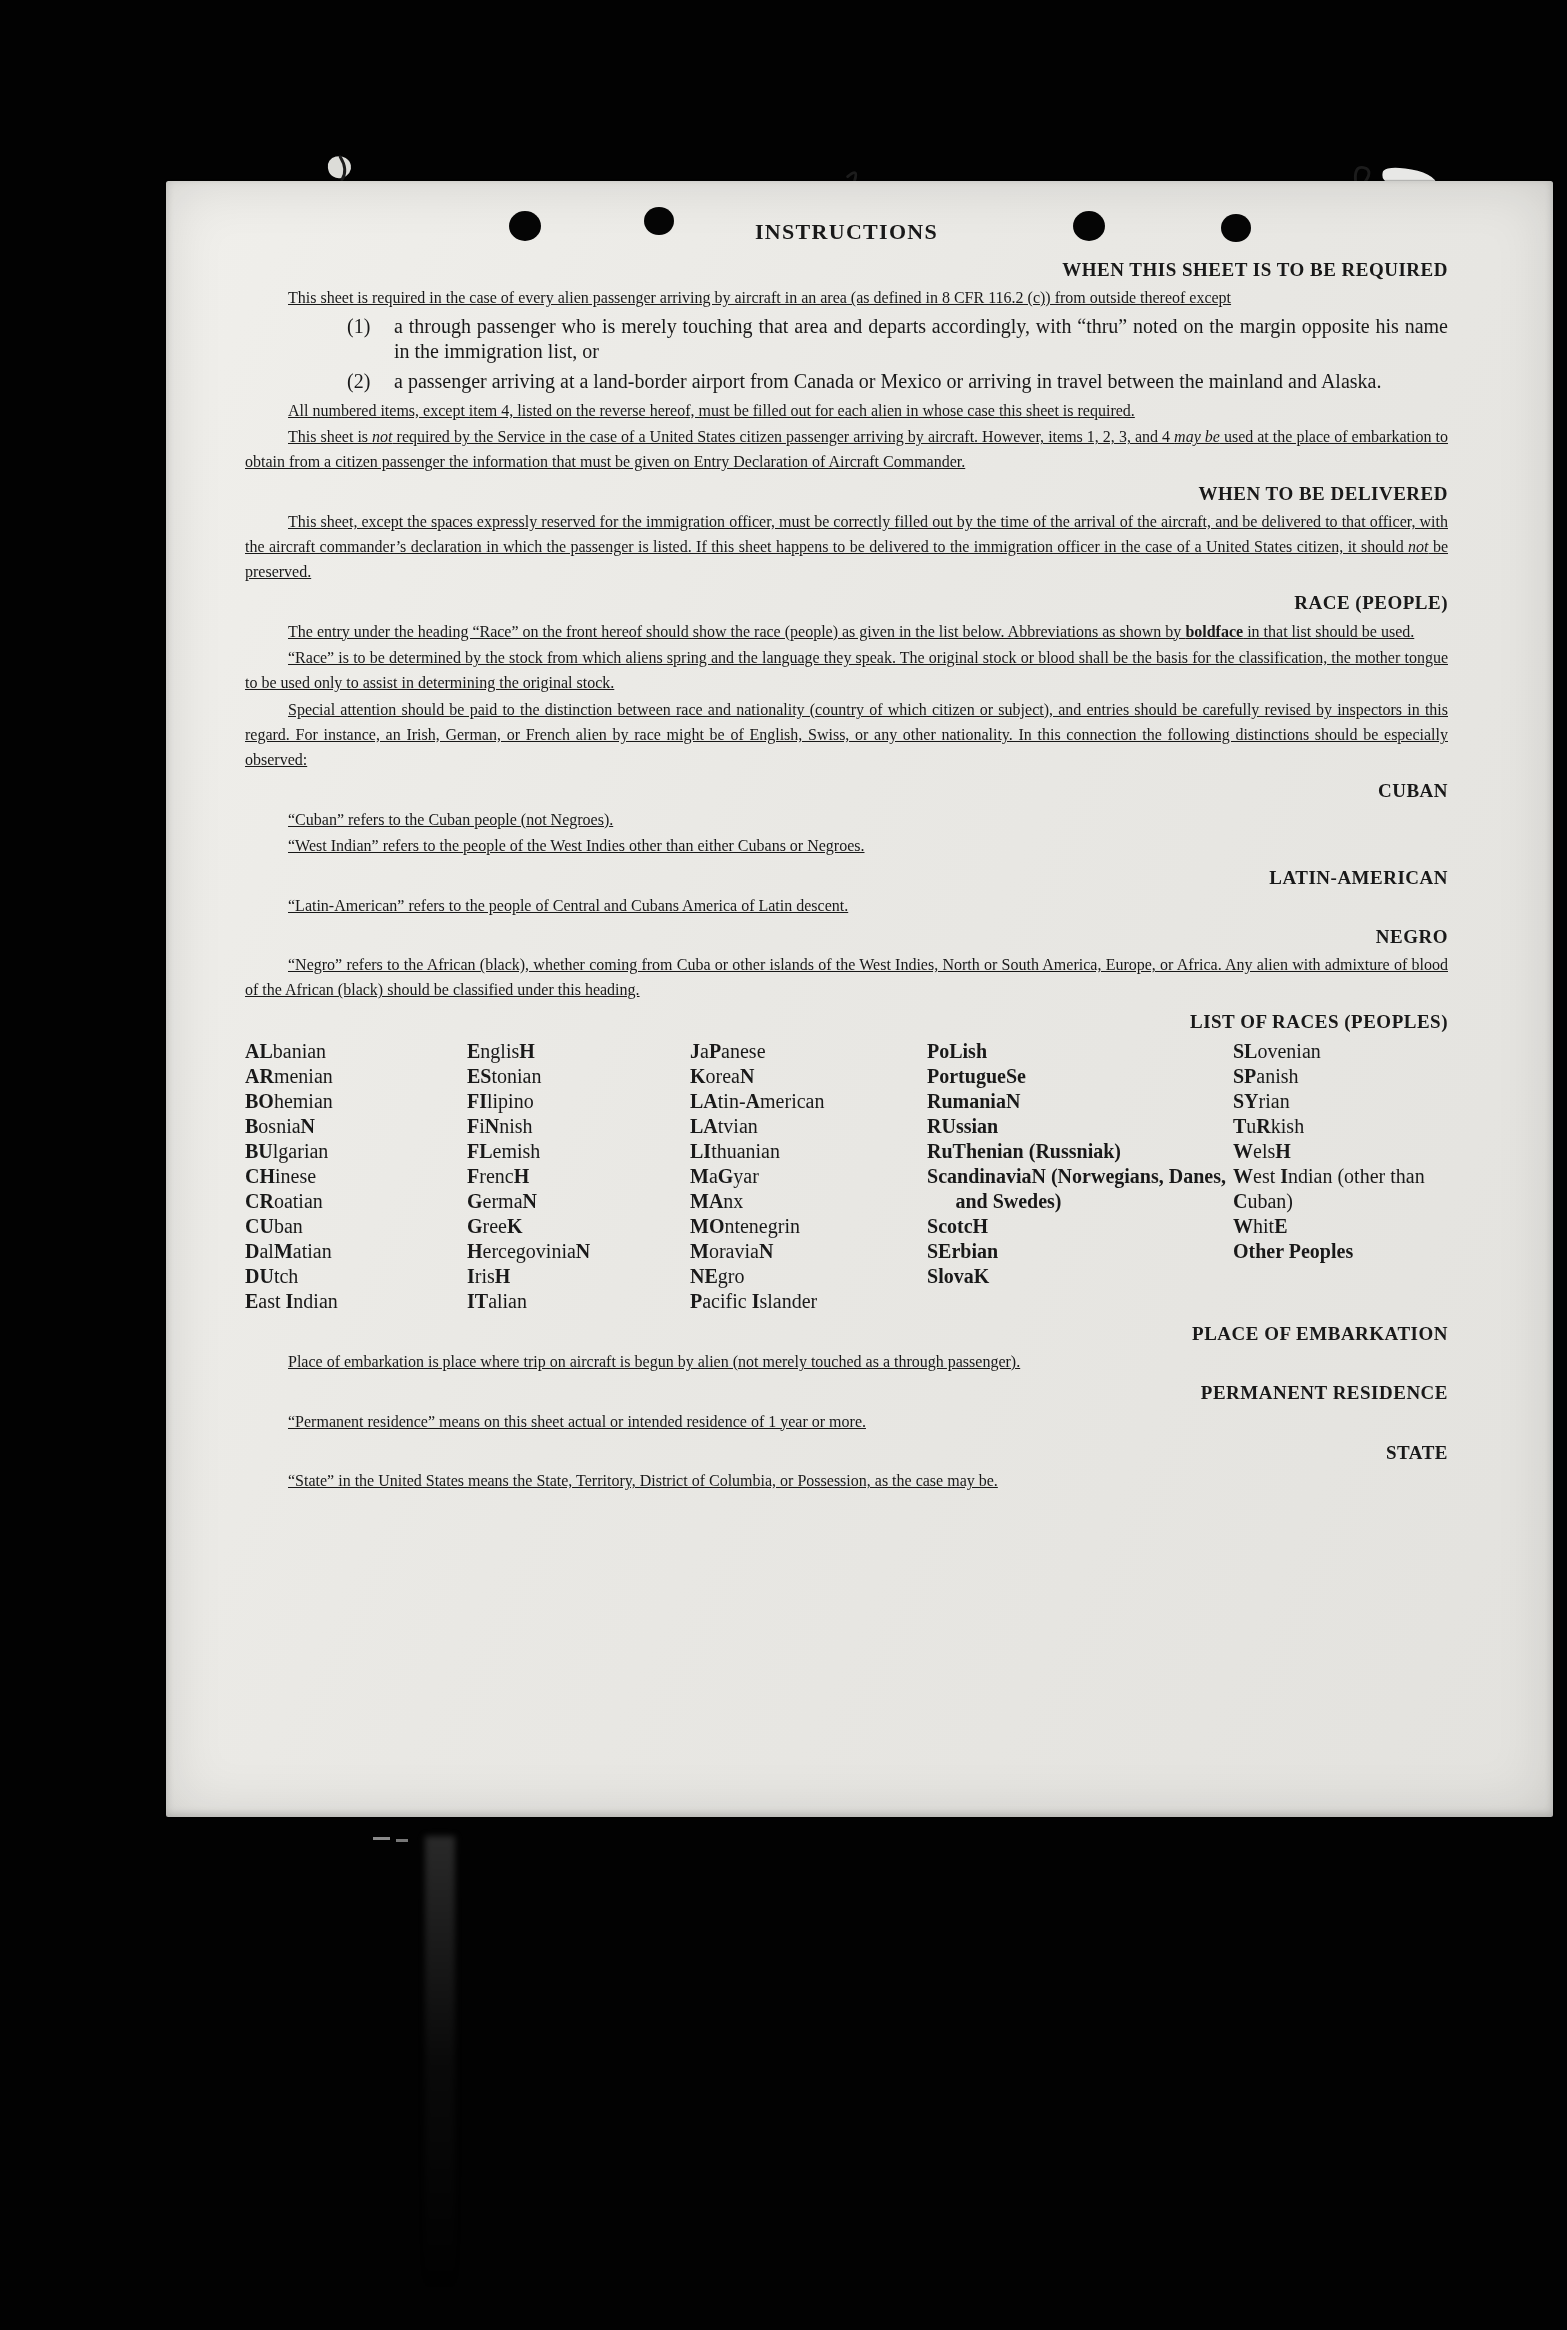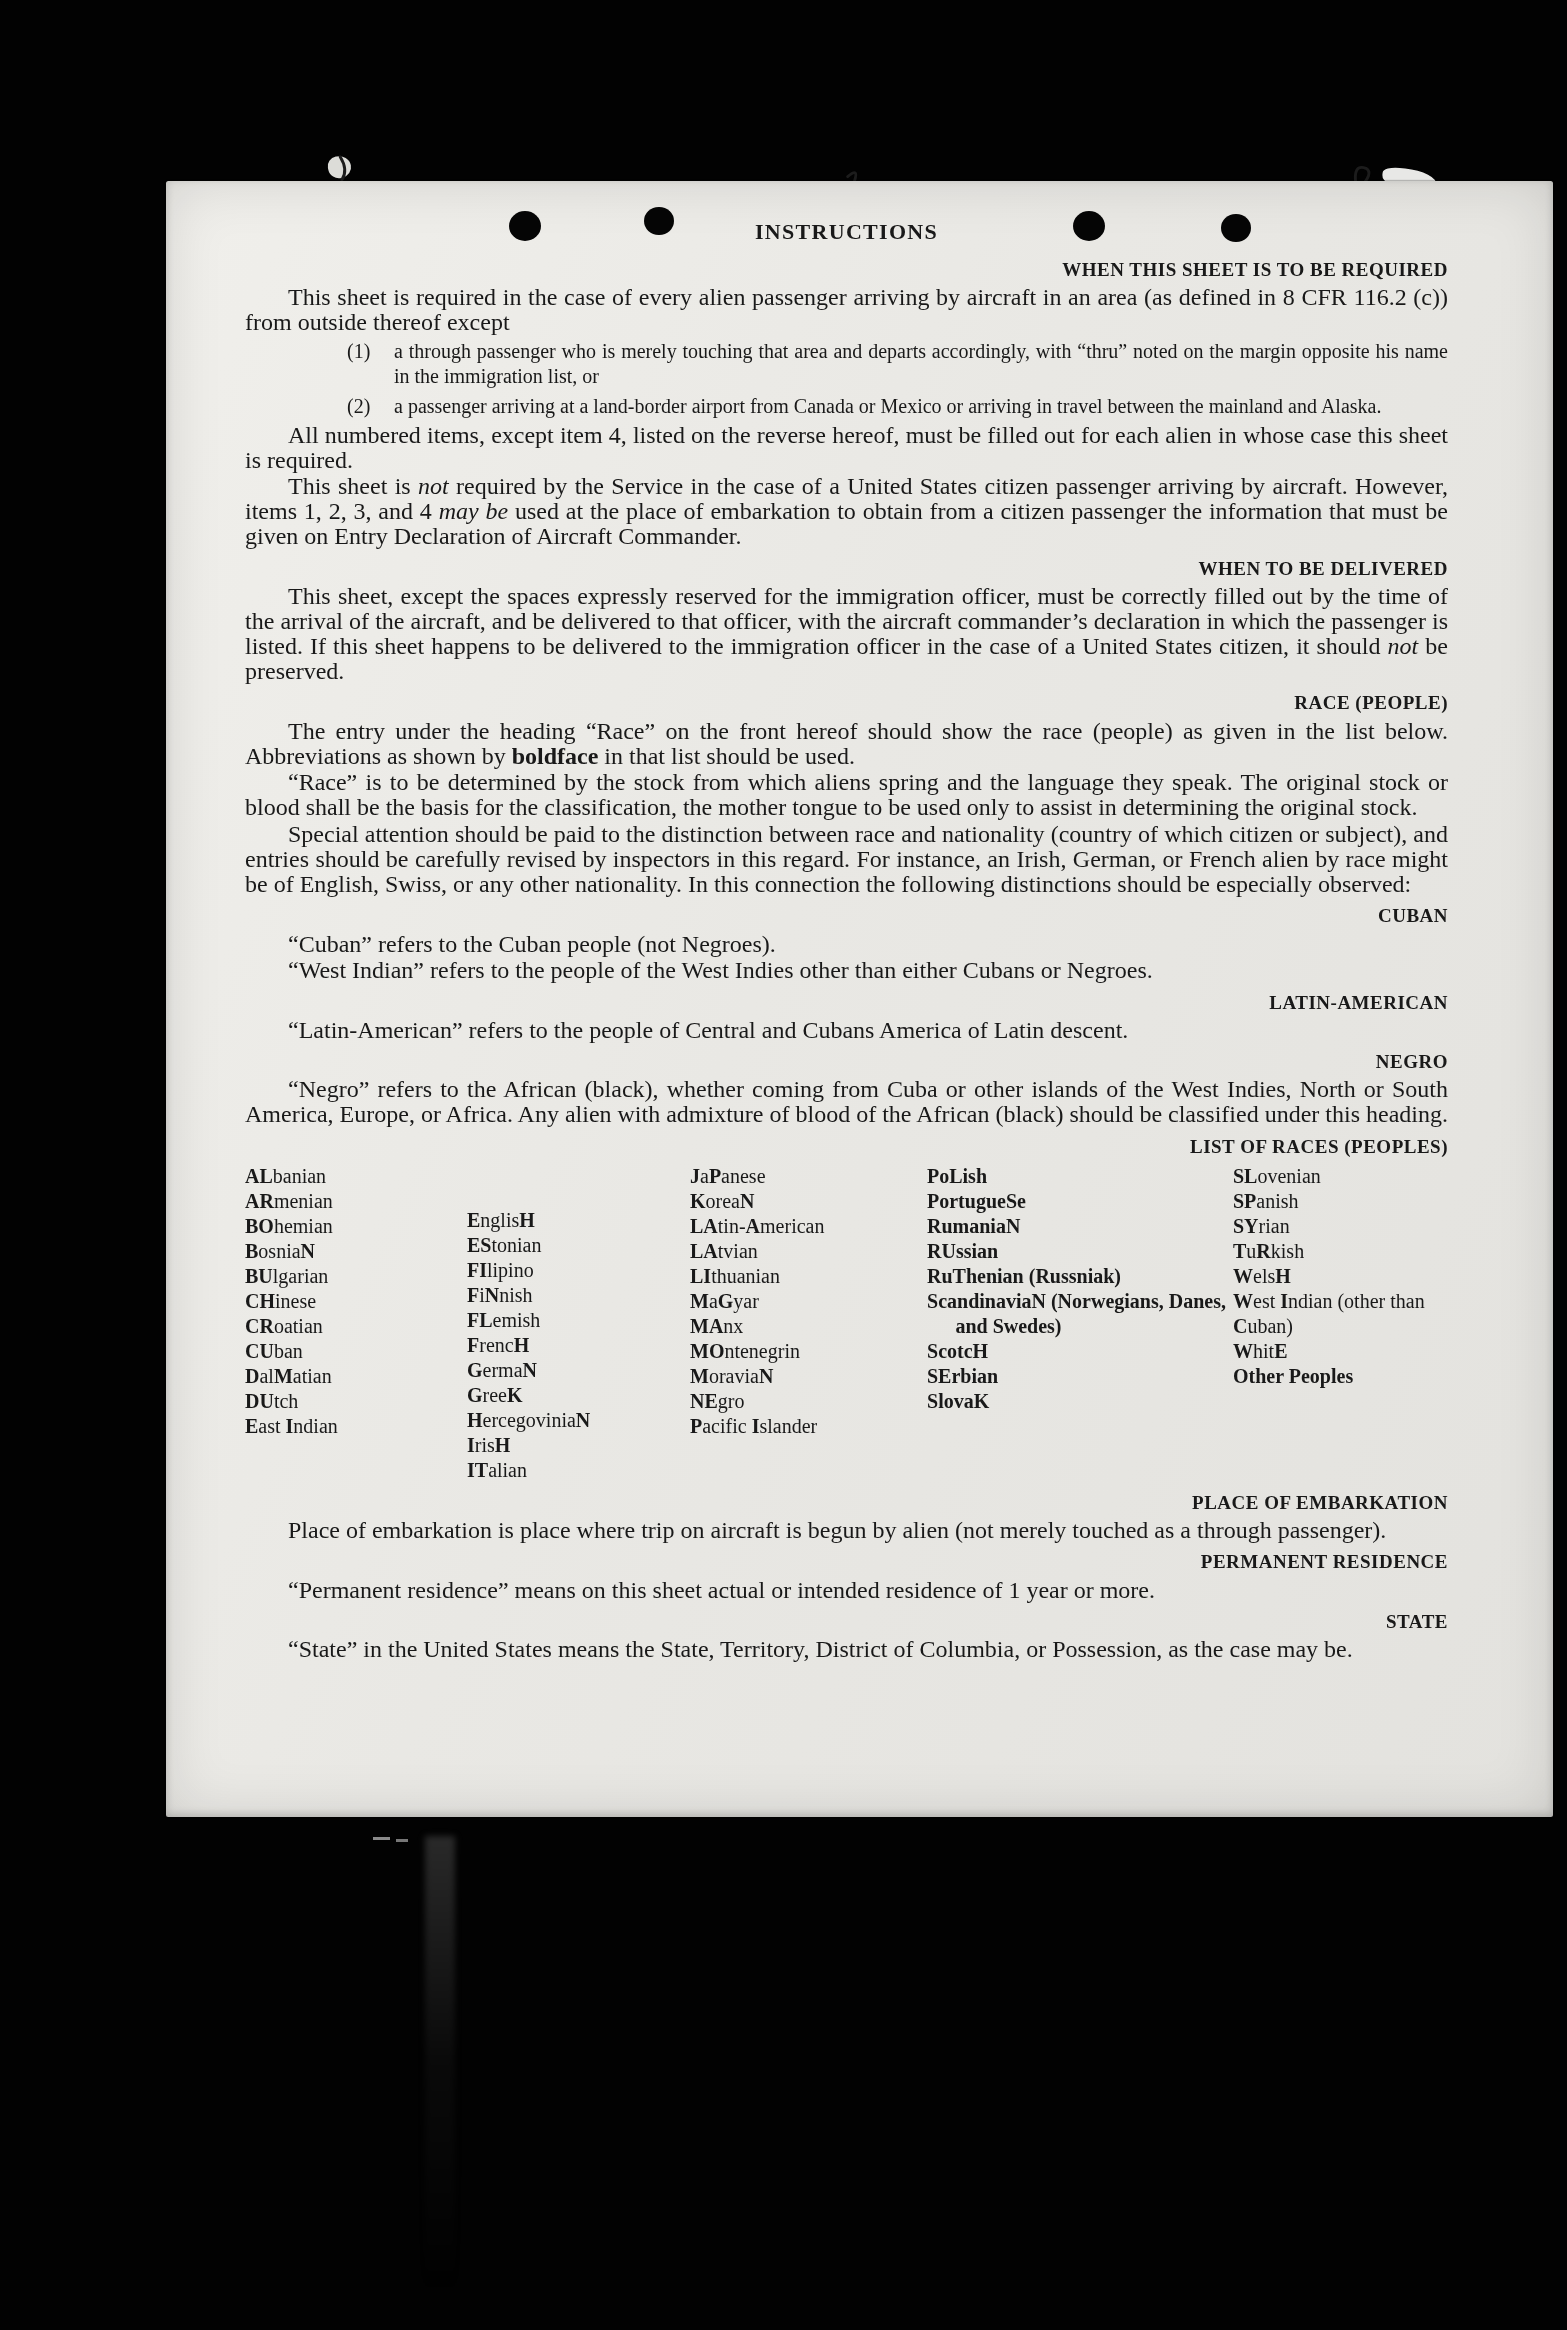--- a/index.html
+++ b/index.html
@@ -16,31 +16,31 @@
     position:absolute; left:166px; top:181px; width:1387px; height:1636px;
     background:linear-gradient(115deg,#f0efeb 0%,#e9e8e4 45%,#e3e2de 100%);
     border-radius:2.5px;
     box-shadow: inset 0 0 59px rgba(0,0,0,.12), inset 0 -2.5px 8.4px rgba(0,0,0,.18), 0 0 1.7px #000;
     color:#191919;
   }
   .content { position:absolute; inset:0; padding:38px 105px 0 79px; }
 
   .doc-title { text-align:center; font-weight:bold; font-size:22px; letter-spacing:1.3px; margin-bottom:14px; }
   .h { text-align:right; font-weight:bold; font-size:19px; letter-spacing:0.5px; margin:8.4px 0 4.2px; }
-  .para { font-size:24px; line-height:25px; text-align:justify; text-indent:43px; margin:1.7px 0; }
+  .para { font-size:16px; line-height:25px; text-align:justify; text-indent:43px; margin:1.7px 0;text-decoration:underline; }
   .para em { font-style:italic; }
   .para b { font-weight:bold; }
 
   .numitem { display:flex; margin:4.2px 0 4.2px 102px; font-size:20px; line-height:25px; }
   .num { flex:none; width:47px; }
   .itxt { flex:1; text-align:justify; }
 
   .races { display:flex; margin:6.7px 0 1.7px; font-size:20px; }
   .race-col { flex:none; }
-  .c1{width:222px;} .c2{width:223px;margin-top:44px;} .c3{width:237px;} .c4{width:306px;} .c5{flex:1;}
+  .c1{width:222px;} .c2{width:223px;} .c3{width:237px;} .c4{width:306px;} .c5{flex:1;}
   .race-item { line-height:25px; }
   .c4 .race-item { padding-left:28.4px; text-indent:-28.4px;font-weight:bold; }
   .c5 .race-item:last-child { font-weight:bold; }
 
   
   .hole { position:absolute; border-radius:50%; background:#050505; }
   .hole.h1{left:343px; top:30px; width:32px; height:30px;}
   .hole.h2{left:478px; top:26px; width:30px; height:28.4px;}
   .hole.h3{left:907px; top:30px; width:32px; height:30px;}
   .hole.h4{left:1055px; top:33px; width:30px; height:28.4px;}

